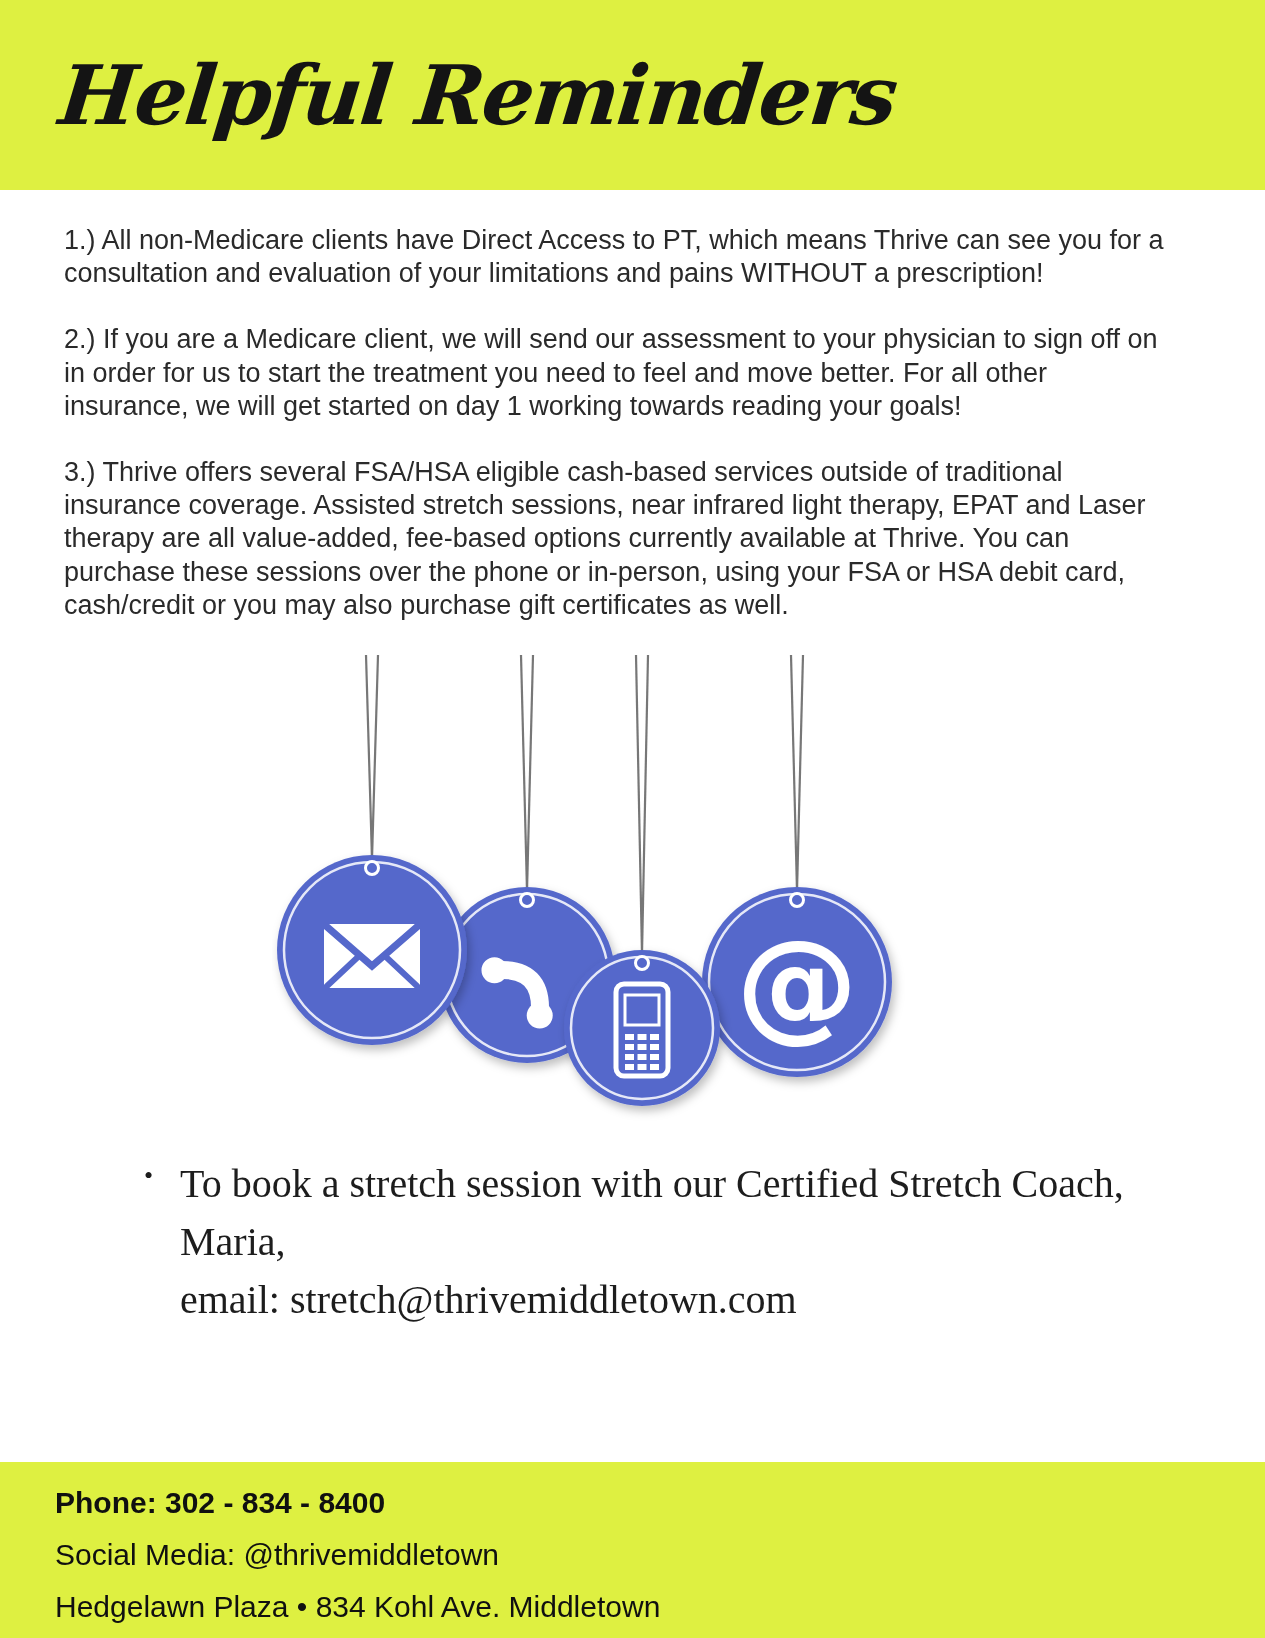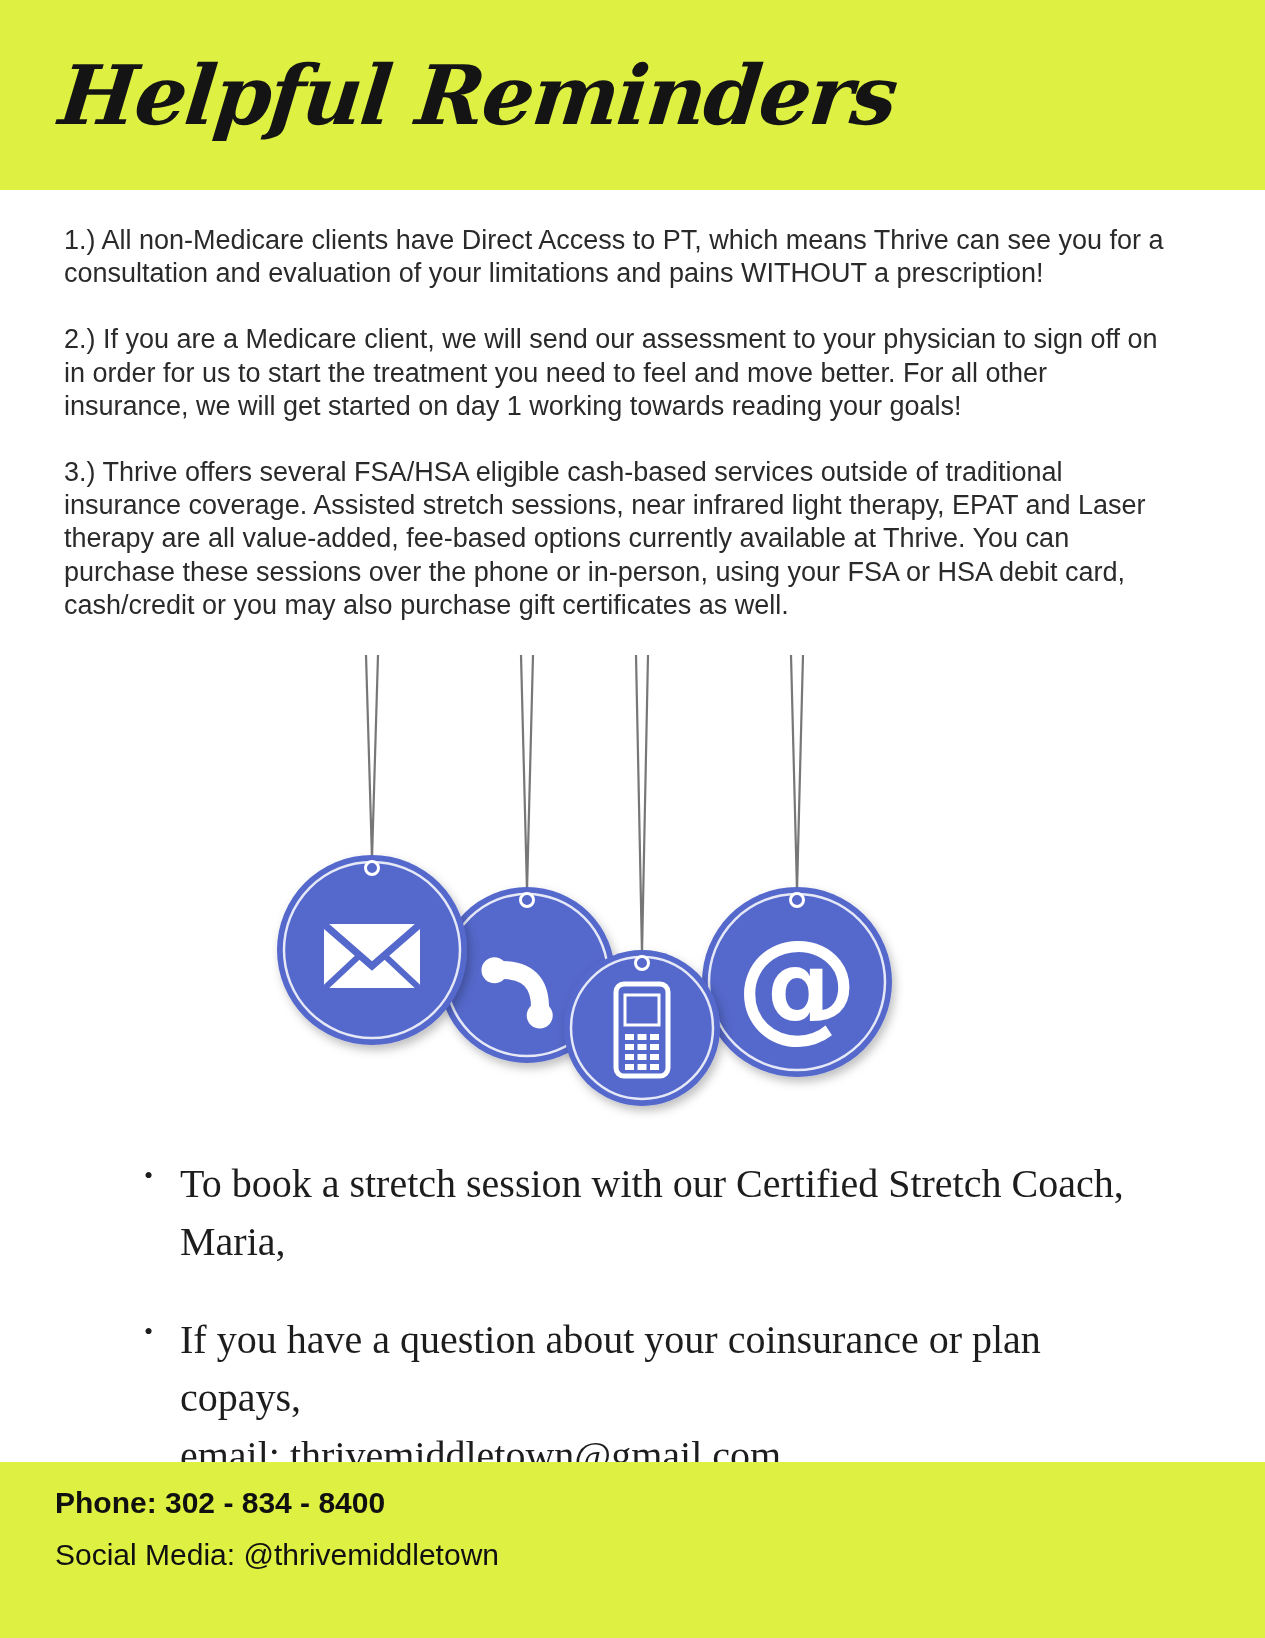--- a/index.html
+++ b/index.html
@@ -202,30 +202,28 @@
                 <rect x="8" y="36" width="9" height="6"></rect>
             </g>
           </g>
         </g>
       </svg>
     </div>
 
     <ul class="bullets">
       <li>
         <span class="line">To book a stretch session with our Certified Stretch Coach, Maria,</span>
-      </li>
-      <li>
-        <span class="line">If you have a question about your coinsurance or plan copays,</span>
-        <span class="line">email: thrivemiddletown@gmail.com</span>
+        <span class="line">email: stretch@thrivemiddletown.com</span>
       </li>
     </ul>
   </main>
 
   <footer class="footer-band">
     <div class="fcol-left">
       <div class="frow bold">Phone: 302 - 834 - 8400</div>
       <div class="frow">Social Media: @thrivemiddletown</div>
     </div>
     <div class="fcol-right">
+      <div class="frow">Hedgelawn Plaza • 834 Kohl Ave. Middletown</div>
     </div>
   </footer>
 
 </div>
 
 </body></html>

